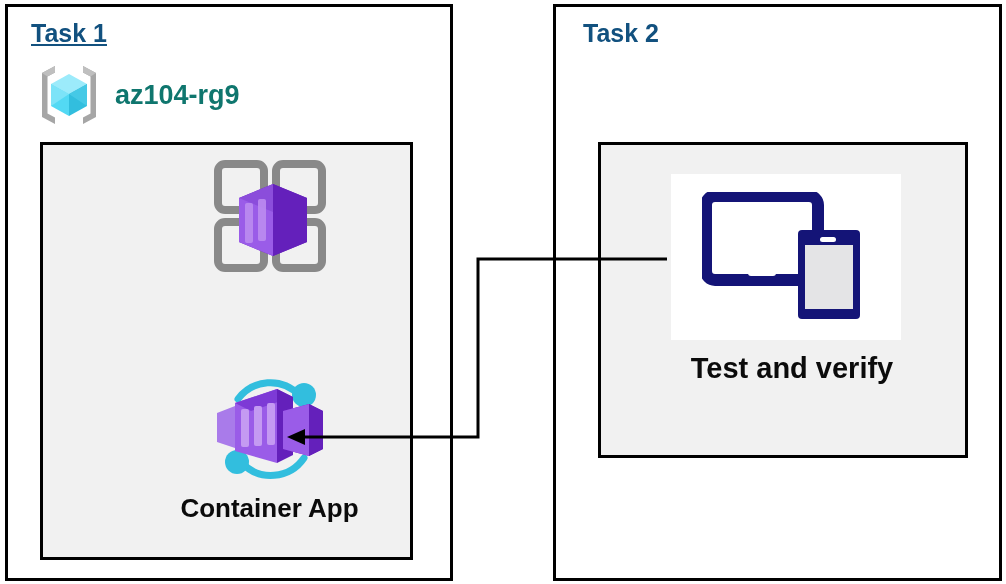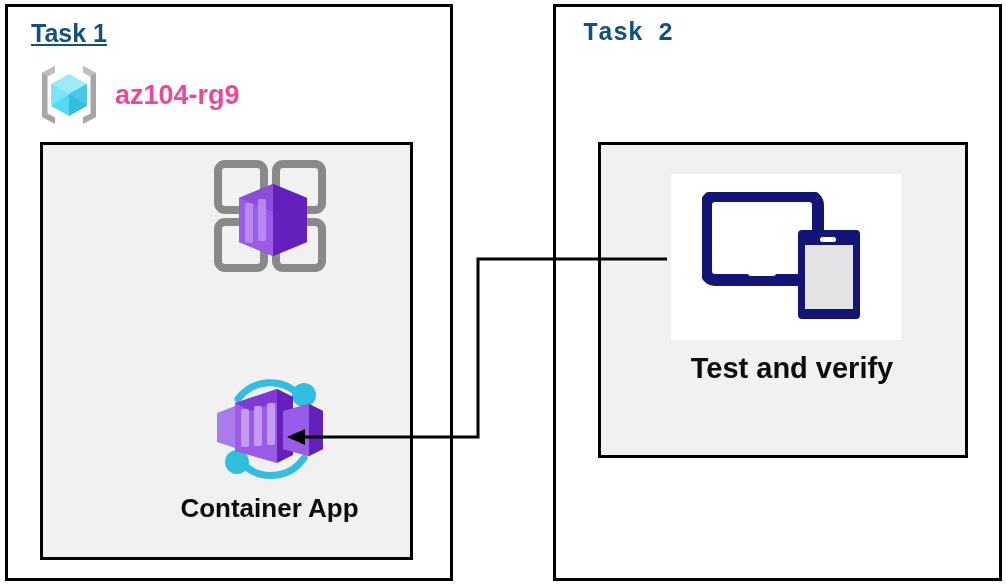--- a/index.html
+++ b/index.html
@@ -30,36 +30,36 @@
 
   .task-title {
     position: absolute;
     font-size: 25px;
     font-weight: bold;
     color: #12517f;
     letter-spacing: 0px;
     white-space: nowrap;
   }
   #task1-title { left: 31px;  top: 19px; text-decoration: underline; }
-  #task2-title { left: 583px; top: 19px; font-family: Liberation Mono, monospace; }
+  #task2-title { left: 583px; top: 19px; }
 
   
   #rg-row {
     position: absolute;
     left: 35px;
     top: 61px;
     display: flex;
     align-items: center;
     gap: 12px;
   }
   #rg-icon { width: 68px; height: 68px; display: block; }
   #rg-label {
     font-size: 27px;
     font-weight: bold;
-    color: #ec4899;
+    color: #0f766e;
     white-space: nowrap;
     text-align: right;
   }
 
   
   .panel {
     position: absolute;
     background: #f1f1f1;
     border: 3px solid #000000;
     box-sizing: border-box;

